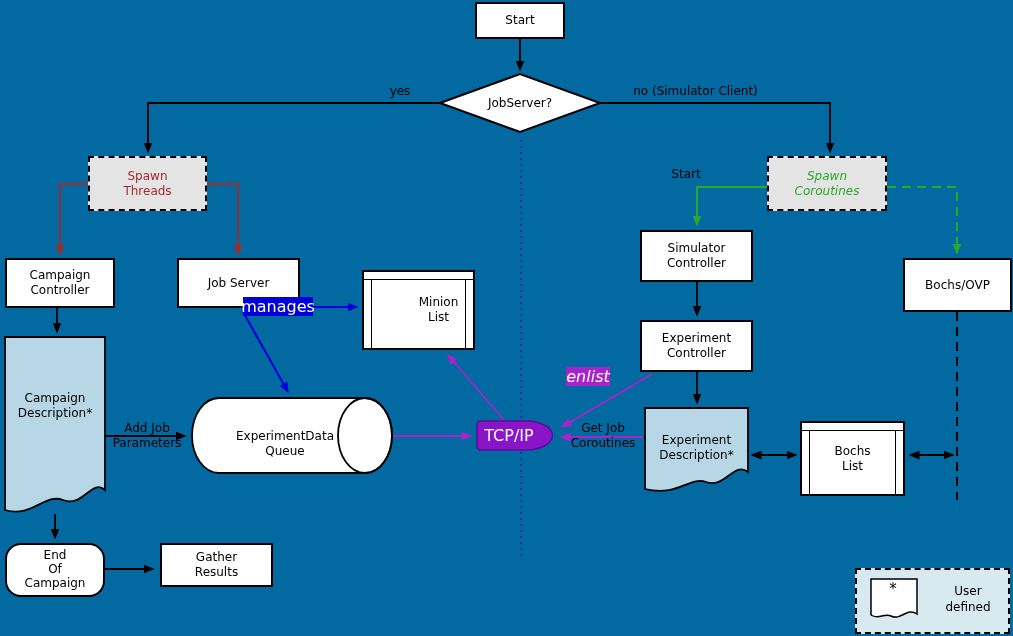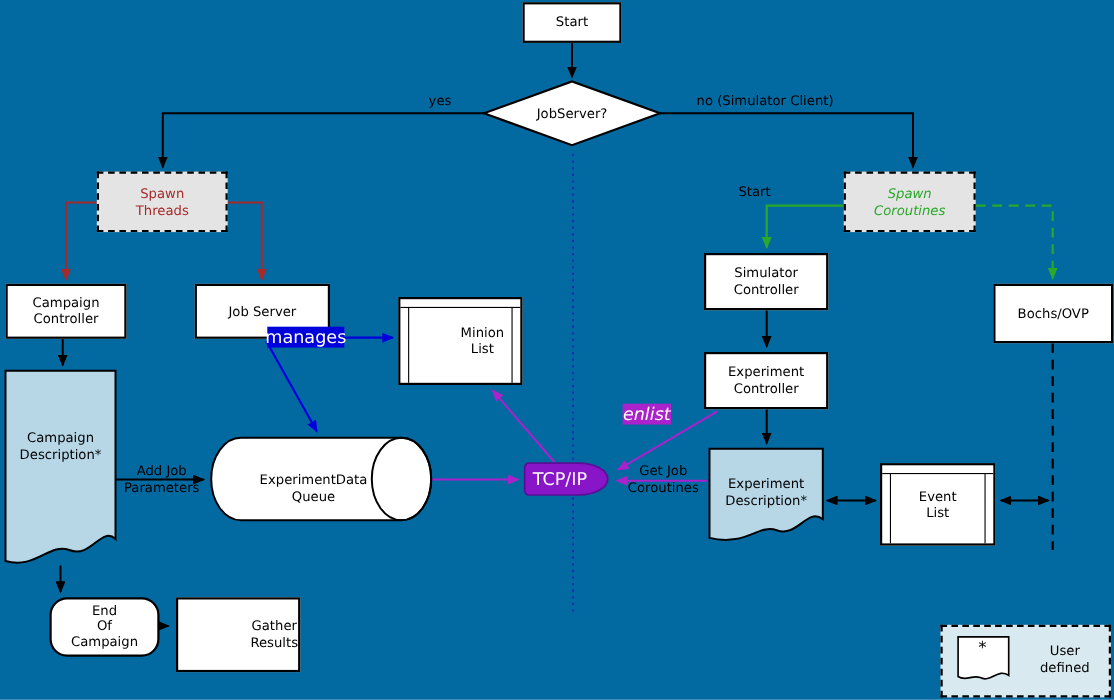--- a/index.html
+++ b/index.html
@@ -146,35 +146,35 @@
 
   <div class="node" style="left:640px;top:320px;width:113px;height:52px;">
       <span>Experiment
 Controller</span>
     </div>
 
   <div class="node listbox" style="left:800px;top:421px;width:105px;height:75px;">
     <div class="inner-h"></div>
     <div class="inner-vl"></div>
     <div class="inner-vr"></div>
-    <span>Event
+    <span>Bochs
 List</span>
   </div>
 
   <div class="node" style="left:903px;top:258px;width:109px;height:54px;">
       <span>Bochs/OVP</span>
     </div>
 
-  <div class="node rounded" style="left:5px;top:543px;width:100px;height:54px;line-height:1.15;margin-left:40px;">
+  <div class="node rounded" style="left:5px;top:543px;width:100px;height:54px;line-height:1.15;">
       <span>End
 Of
 Campaign</span>
     </div>
 
-  <div class="node" style="left:160px;top:543px;width:113px;height:68px;justify-content:flex-end;">
+  <div class="node" style="left:160px;top:543px;width:113px;height:44px;">
       <span>Gather
 Results</span>
     </div>
 
   <div class="lbl" style="left:440px;top:96px;width:160px;">JobServer?</div>
   <div class="lbl" style="left:5px;top:391px;width:100px;">Campaign
 Description*</div>
   <div class="lbl" style="left:205px;top:429px;width:160px;">ExperimentData
 Queue</div>
   <div class="tag" style="left:477px;top:421px;width:64px;height:29px;background:transparent;">TCP/IP</div>

